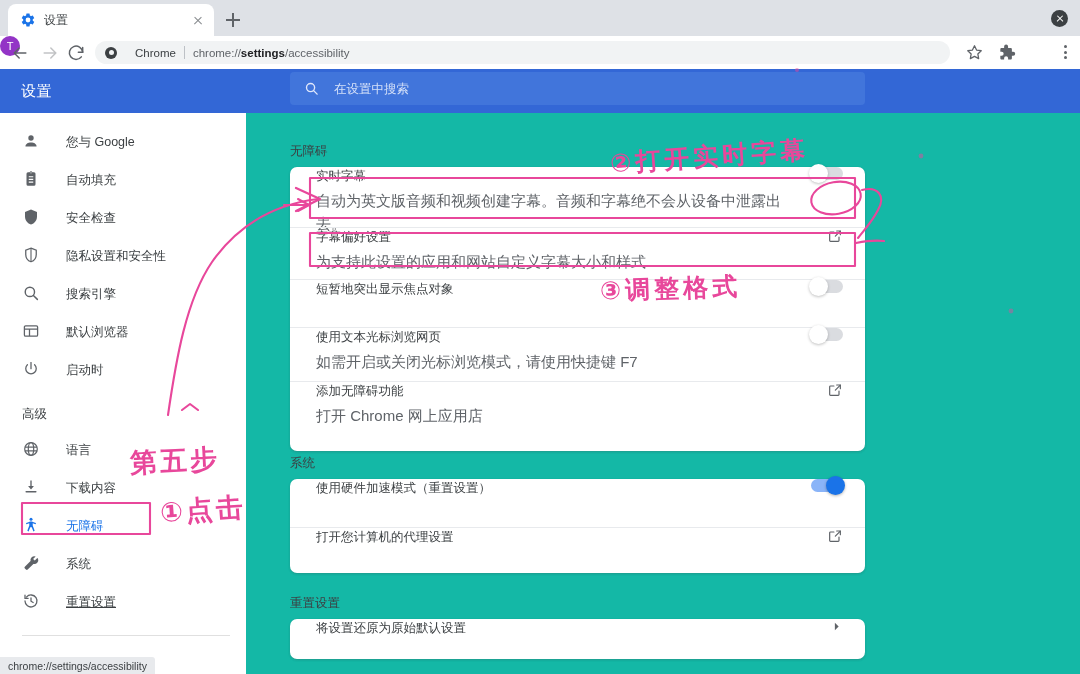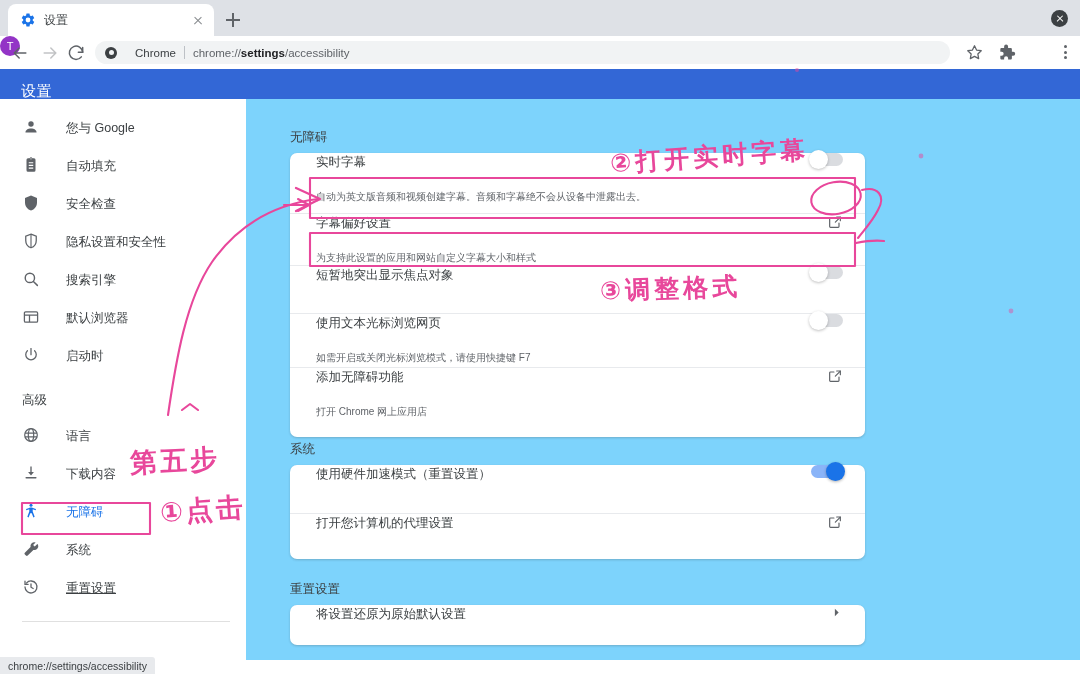--- a/index.html
+++ b/index.html
@@ -91,21 +91,21 @@
   }
   .settings-search .si{width:15px;height:15px;color:#dfe7fb;flex:0 0 auto;}
   .settings-search input{
     flex:1;border:0;background:transparent;outline:none;margin-left:13px;
     font-family:inherit;font-size:12.5px;color:#fff;
   }
   .settings-search input::placeholder{color:#d4e0f8;}
 
   
   .page{
-    position:absolute;left:0;top:99px;width:1080px;height:561px;background:#7dd3fc;
+    position:absolute;left:0;top:113px;width:1080px;height:561px;background:#14b8a6;
   }
   .sidebar{
     position:absolute;left:0;top:0;width:246px;height:561px;background:#fff;
   }
   .nav-item{
     position:relative;height:38px;display:flex;align-items:center;
     padding-left:22px;box-sizing:border-box;color:#3c4043;
   }
   .nav-item .ni-icon{width:20px;height:20px;flex:0 0 auto;color:#5f6368;}
   .nav-item .ni-label{margin-left:24px;font-size:12.5px;white-space:nowrap;}
@@ -128,21 +128,21 @@
     position:absolute;left:44px;width:575px;background:#fff;border-radius:7px;
     box-shadow:0 1px 2px rgba(60,64,67,.18),0 1px 3px rgba(60,64,67,.08);
   }
   .row{
     position:relative;display:flex;align-items:flex-start;justify-content:space-between;
     padding:0 22px 0 26px;box-sizing:border-box;
   }
   .row + .row{border-top:1px solid #e8eaed;}
   .row .r-text{flex:1;min-width:0;padding-right:16px;}
   .row .r-title{font-size:12.5px;color:#3c4043;line-height:1.5;}
-  .row .r-sub{font-size:10px;color:#5f6368;line-height:1.55;margin-top:17px;}
+  .row .r-sub{font-size:15px;color:#5f6368;line-height:1.55;margin-top:3px;}
   .toggle{
     width:32px;height:13px;border-radius:7px;background:#dadce0;position:relative;flex:0 0 auto;
   }
   .toggle .knob{
     position:absolute;top:-3px;left:-2px;width:19px;height:19px;border-radius:50%;
     background:#fff;box-shadow:0 1px 3px rgba(0,0,0,.25);
   }
   .toggle.on{background:#8ab4f8;}
   .toggle.on .knob{left:15px;background:#1a73e8;box-shadow:0 1px 3px rgba(0,0,0,.3);}
   .ext-link-icon{width:16px;height:16px;color:#5f6368;flex:0 0 auto;}
@@ -225,20 +225,29 @@
     <span class="tb-icon tb-menu">
         <i></i>
         <i></i>
         <i></i>
       </span>
   </div>
 
   <div class="settings-header">
     <span class="settings-title">设置</span>
   </div>
+  <div class="settings-search">
+    <span class="si">
+      <svg viewBox="0 0 24 24" width="15" height="15" fill="none" stroke="currentColor" stroke-width="2.2" stroke-linecap="round">
+        <circle cx="10.5" cy="10.5" r="6.5"></circle>
+          <path d="M15.4 15.4L21 21"></path>
+      </svg>
+    </span>
+    <input type="text" placeholder="在设置中搜索" style="">
+  </div>
 
   <div class="page">
 
     <div class="sidebar">
 
       <div class="nav-item" style="margin-top:10px;">
         <span class="ni-icon">
           <svg viewBox="0 0 24 24" width="18" height="18" fill="currentColor">
               <circle cx="12" cy="8" r="3.6"></circle>
               <path d="M4.6 19.4c0-3.3 3.3-5.3 7.4-5.3s7.4 2 7.4 5.3z"></path>

